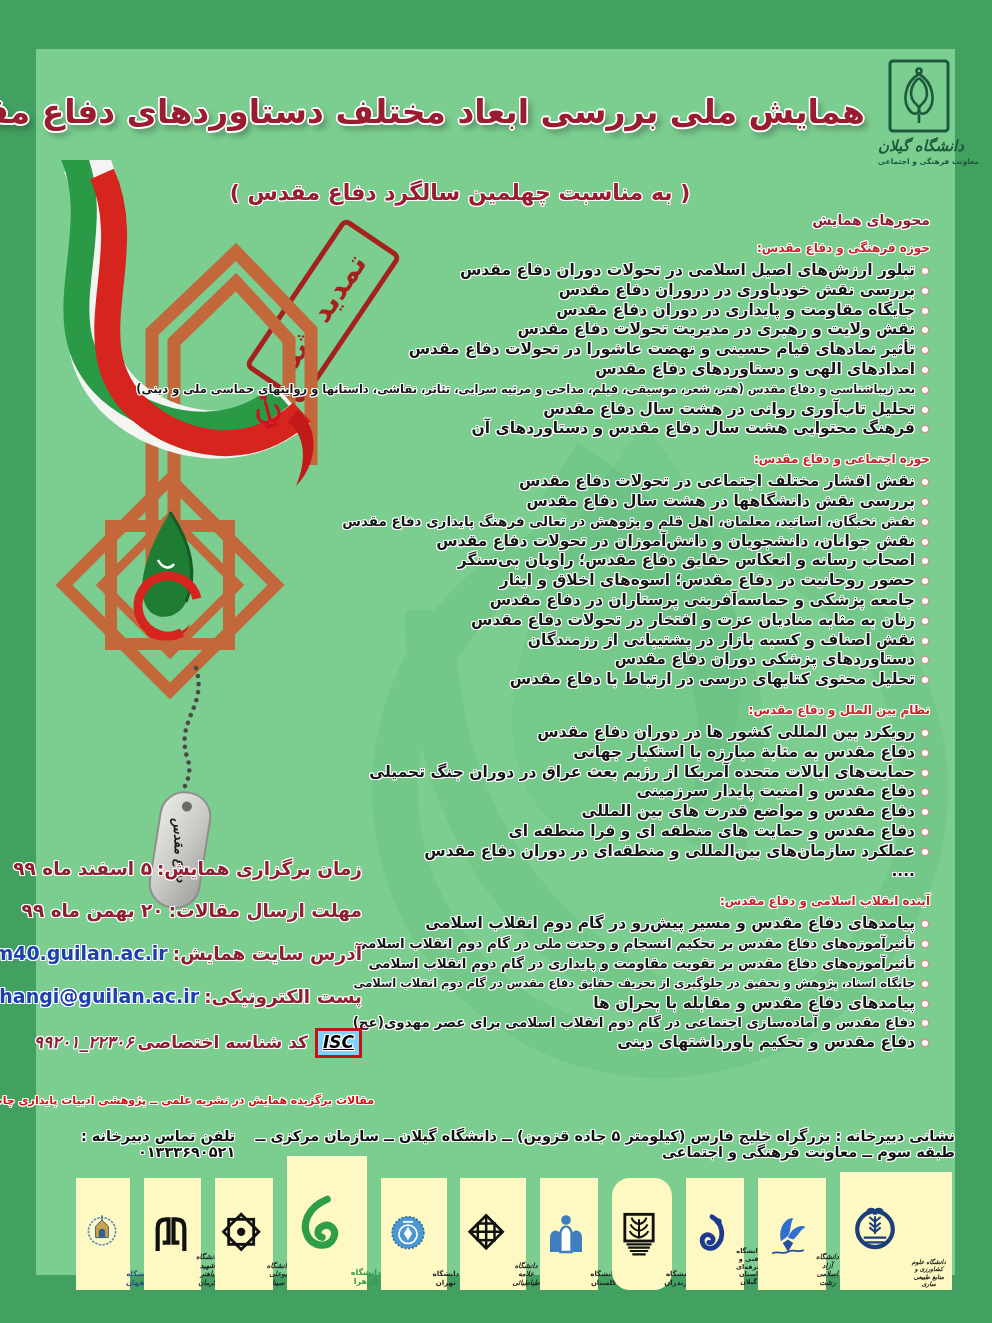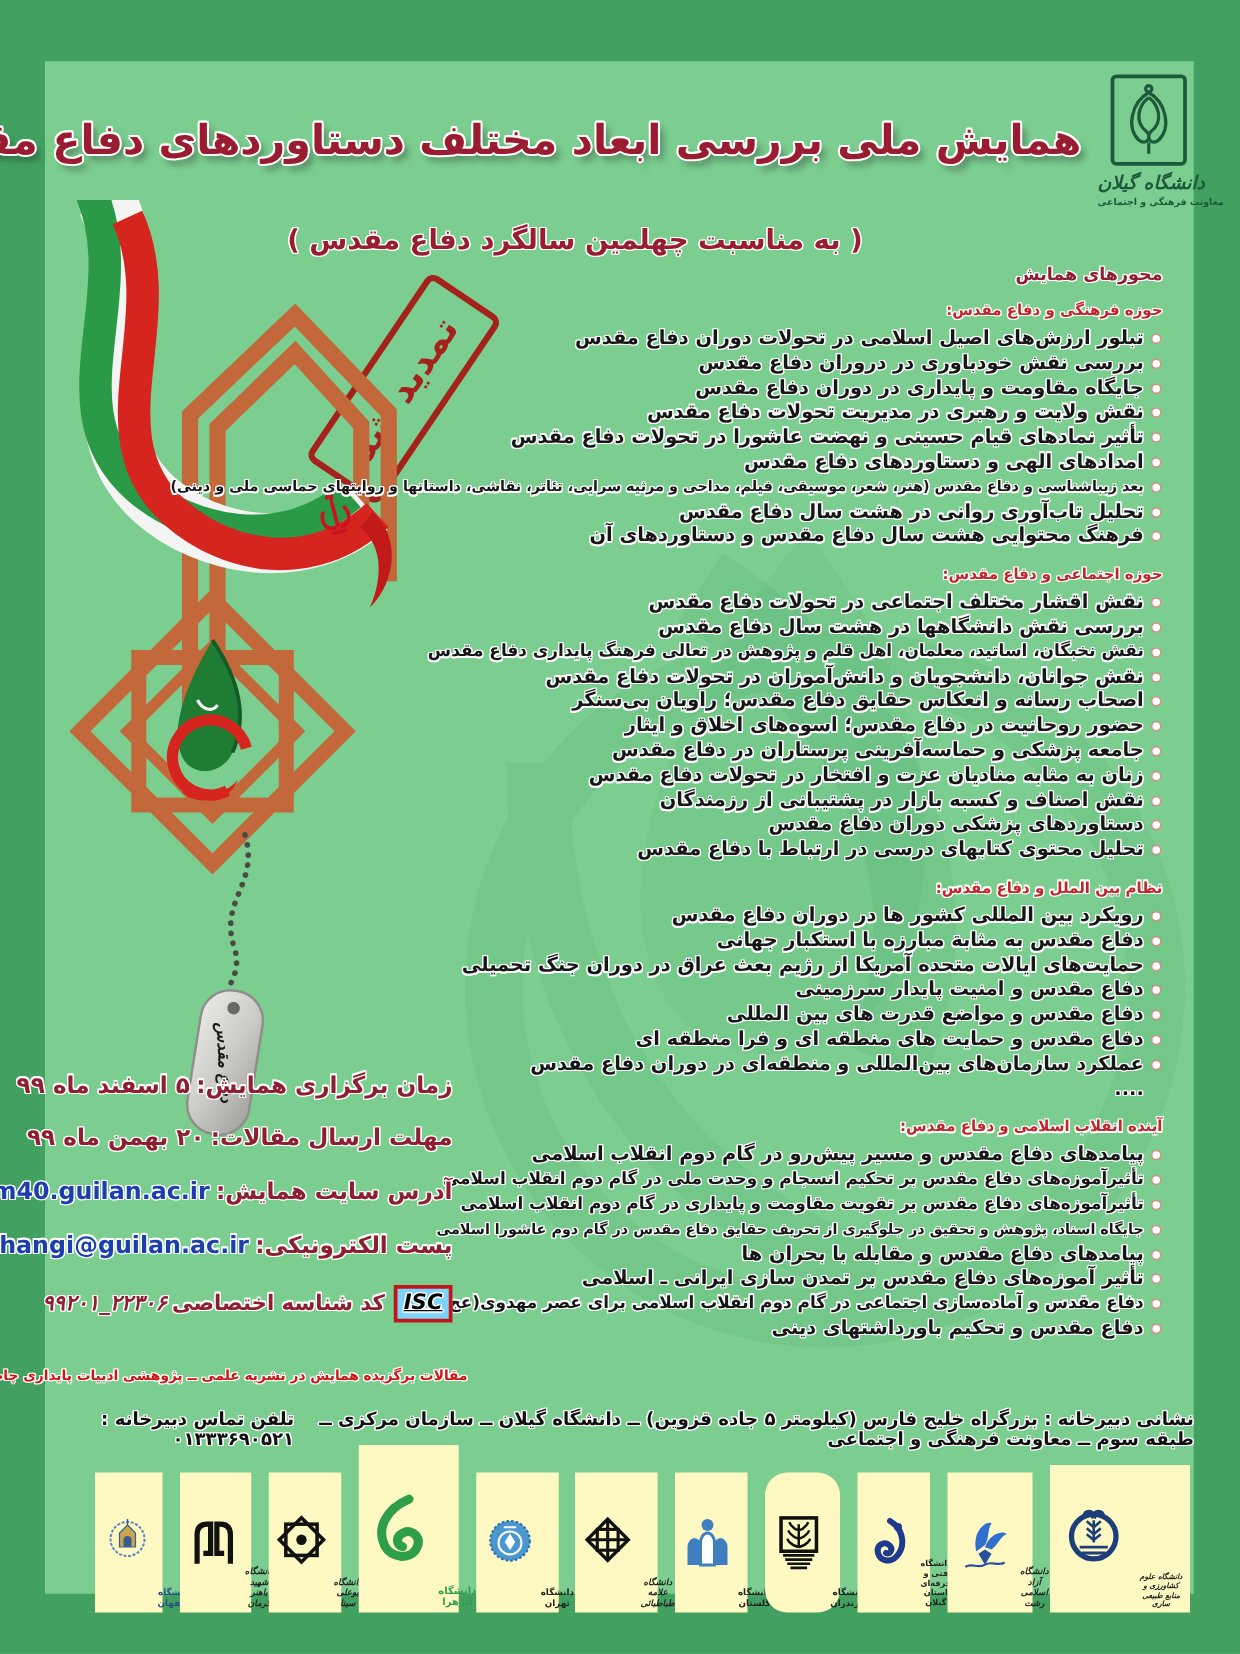--- a/index.html
+++ b/index.html
@@ -197,23 +197,22 @@
         <div class="item ow">دفاع مقدس و مواضع قدرت های بین المللی</div>
         <div class="item ow">دفاع مقدس و حمایت های منطقه ای و فرا منطقه ای</div>
         <div class="item ow">عملکرد سازمان‌های بین‌المللی و منطقه‌ای در دوران دفاع مقدس</div>
         <div class="item ow dots">....</div>
       </div>
       <div>
         <div class="sec-h ow">آینده انقلاب اسلامی و دفاع مقدس:</div>
         <div class="item ow">پیامدهای  دفاع مقدس و مسیر پیش‌رو در گام دوم انقلاب اسلامی</div>
         <div class="item ow sm">تأثیرآموزه‌های دفاع مقدس بر تحکیم انسجام و وحدت ملی در گام دوم انقلاب اسلامی</div>
         <div class="item ow sm">تأثیرآموزه‌های دفاع مقدس بر تقویت مقاومت و پایداری در گام دوم انقلاب اسلامی</div>
-        <div class="item ow xs">جایگاه اسناد، پژوهش و تحقیق در جلوگیری از تحریف حقایق دفاع مقدس در گام دوم عاشورا اسلامی</div>
+        <div class="item ow xs">جایگاه اسناد، پژوهش و تحقیق در جلوگیری از تحریف حقایق دفاع مقدس در گام دوم انقلاب اسلامی</div>
         <div class="item ow">پیامدهای دفاع مقدس و مقابله با بحران ها</div>
-        <div class="item ow">تأثیر آموزه‌های دفاع مقدس بر تمدن سازی ایرانی ـ اسلامی</div>
         <div class="item ow sm">دفاع مقدس و آماده‌سازی اجتماعی در گام دوم انقلاب اسلامی برای عصر مهدوی(عج)</div>
         <div class="item ow">دفاع مقدس و تحکیم باورداشتهای دینی</div>
       </div>
     </div>
 </div>
 
 <div id="infoCol" dir="rtl">
     <div class="info-line ow"><span>زمان برگزاری همایش:</span><span class="value">۵ اسفند ماه ۹۹</span></div>
     <div class="info-line ow"><span>مهلت ارسال مقالات:</span><span class="value">۲۰ بهمن ماه ۹۹</span></div>
     <div class="info-line ow"><span>آدرس سایت همایش:</span><span class="value link">dm40.guilan.ac.ir</span></div>

